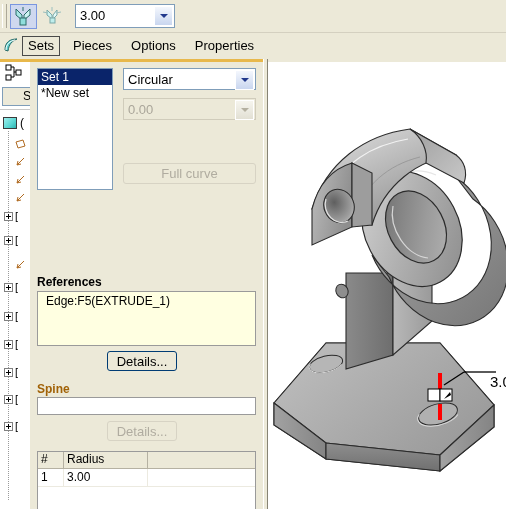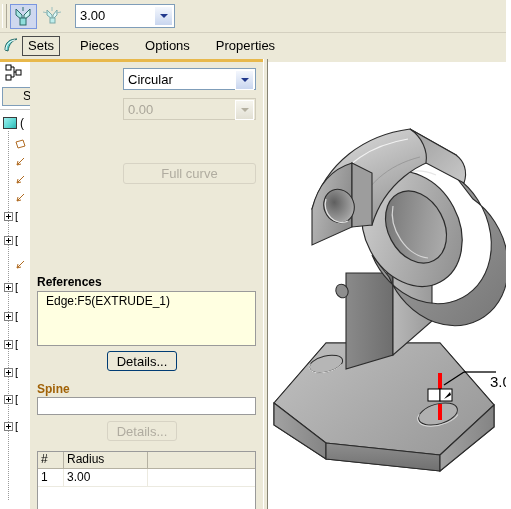--- a/index.html
+++ b/index.html
@@ -72,21 +72,21 @@
     box-sizing: border-box;
   }
   .tab-icon { position: absolute; left: 3px; top: 4px; }
   .tabs {
     position: absolute; left: 22px; top: 0; height: 26px;
     display: flex; align-items: center;
   }
   .tab {
     padding: 1px 5px 2px 5px;
     font-size: 13px;
-    margin-right: 14px;
+    margin-right: 7px;
     white-space: nowrap;
     box-sizing: border-box;
     border: 1px solid transparent;
   }
   .tab.active {
     border: 1px solid #4a4a4a;
     background: #ece9d8;
   }
 
   
@@ -463,20 +463,24 @@
     </div>
     <div class="tree-item" style="top:360px;">
       <span class="tree-plus"></span>
       <span class="tree-lbl">[</span>
     </div>
   </div>
 
   <div class="panel">
     <div class="panel-topband"></div>
 
+    <div class="setlist">
+      <div class="row sel">Set 1</div>
+      <div class="row">*New set</div>
+    </div>
 
     <div class="fld combo" style="left:93px; top:9px; width:133px;">
       <span class="val">Circular</span>
       <span class="cbx-arrow">
           <span class="tri"></span>
         </span>
     </div>
 
     <div class="fld combo disabled" style="left:93px; top:39px; width:133px;">
       <span class="val">0.00</span>

